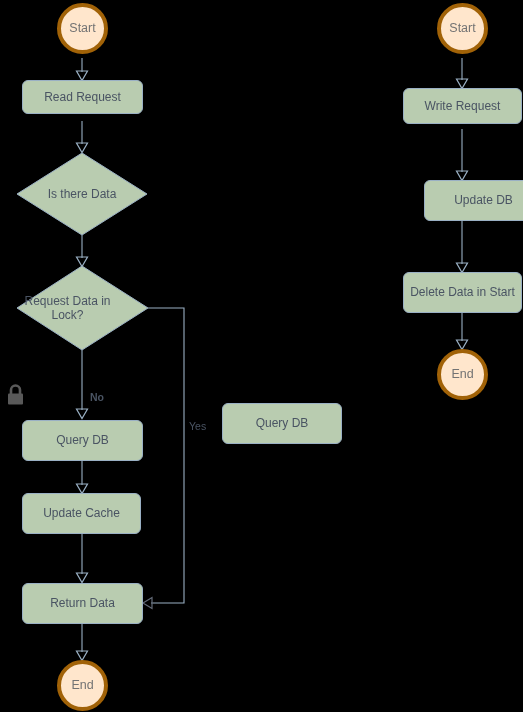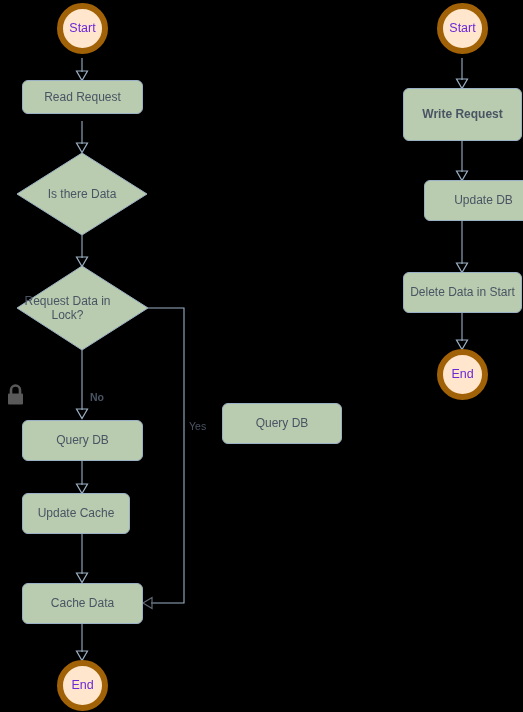--- a/index.html
+++ b/index.html
@@ -33,23 +33,23 @@
   }
   .proc {
     background: #b9ccb0;
     border: 1px solid #9ab0c4;
     border-radius: 6px;
     color: #4a5463;
     font-size: 12px;
   }
   .terminal {
     background: #ffe6cc;
-    border: 6px solid #a16207;
+    border: 4px solid #a16207;
     border-radius: 50%;
-    color: #6d28d9;
+    color: #737373;
     font-size: 12.5px;
   }
   .decision-wrap {
     position: absolute;
     display: flex;
     align-items: center;
     justify-content: center;
   }
   .decision-label {
     position: relative;
@@ -156,26 +156,26 @@
     <span class="decision-label">
       <span>Request Data in</span><br>
       <span>Lock?</span>
     </span>
   </div>
 
   <div class="node proc" style="left:22px; top:420px; width:121px; height:41px;">
     <span>Query DB</span>
   </div>
 
-  <div class="node proc" style="left:22px; top:493px; width:108px; height:41px;">
+  <div class="node proc" style="left:22px; top:493px; width:119px; height:41px;">
     <span>Update Cache</span>
   </div>
 
   <div class="node proc" style="left:22px; top:583px; width:121px; height:41px;">
-    <span>Cache Data</span>
+    <span>Return Data</span>
   </div>
 
   <div class="node terminal" style="left:57px; top:660px; width:51px; height:51px;">
     <span>End</span>
   </div>
 
   <div class="node proc" style="left:222px; top:403px; width:120px; height:41px;">
     <span>Query DB</span>
   </div>
 
@@ -190,21 +190,21 @@
     <svg width="21" height="24" viewBox="0 0 21 24" xmlns="http://www.w3.org/2000/svg">
       <path d="M 6 11 L 6 7 A 4.5 4.5 0 0 1 15 7 L 15 11" fill="none" stroke="#595959" stroke-width="2.6"></path>
       <rect x="3" y="10.5" width="15" height="11" rx="1" fill="#595959"></rect>
     </svg>
   </div>
 
   <div class="node terminal" style="left:437px; top:3px; width:51px; height:51px;">
     <span>Start</span>
   </div>
 
-  <div class="node proc" style="left:403px; top:88px; width:119px; height:53px;font-weight:bold;">
+  <div class="node proc" style="left:403px; top:88px; width:119px; height:36px;">
     <span>Write Request</span>
   </div>
 
   <div class="node proc" style="left:424px; top:180px; width:119px; height:41px;">
     <span>Update DB</span>
   </div>
 
   <div class="node proc" style="left:403px; top:272px; width:119px; height:41px;">
     <span>Delete Data in Start</span>
   </div>

